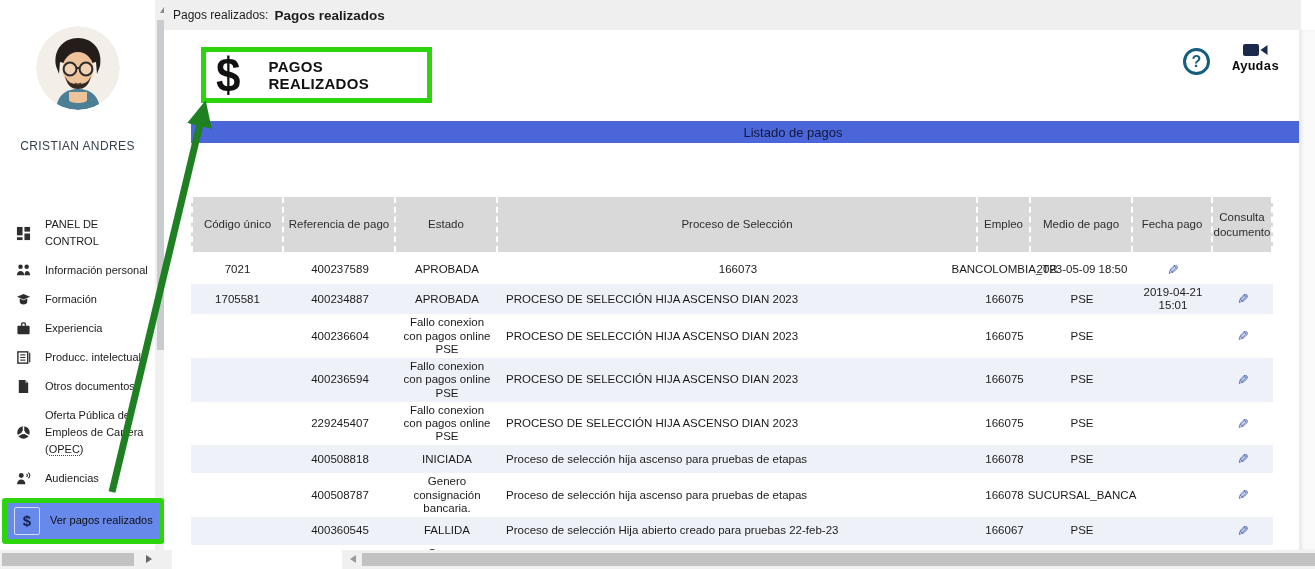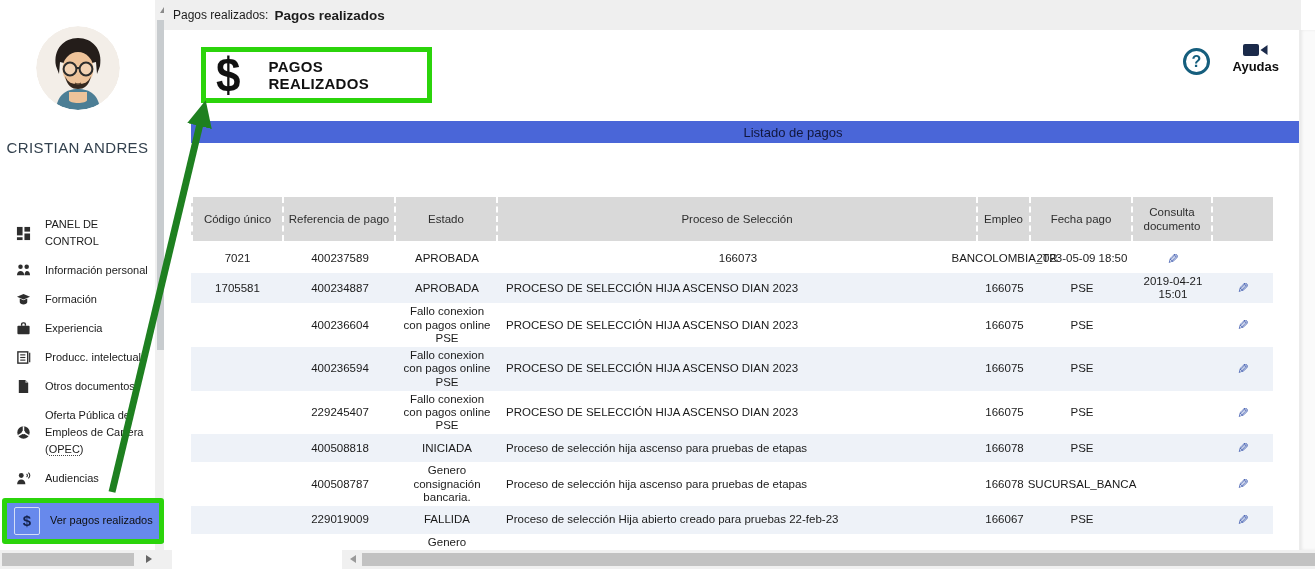--- a/index.html
+++ b/index.html
@@ -3,21 +3,21 @@
 <meta charset="utf-8">
 <style>
   * { margin:0; padding:0; box-sizing:border-box; }
   html,body { background:#fff; }
   body { font-family:"Liberation Sans","DejaVu Sans",sans-serif; }
   .app { position:relative; width:1315px; height:569px; background:#fff; overflow:hidden; }
 
   
   .sidebar { position:absolute; left:0; top:0; width:155px; height:550px; background:#fff; }
   .avatar-wrap { position:absolute; top:26px; left:50%; transform:translateX(-50%); width:84px; height:84px; border-radius:50%; overflow:hidden; }
-  .user-name { position:absolute; top:139px; left:0; width:100%; text-align:center; font-size:15px; letter-spacing:.4px; color:#33414e; }
+  .user-name { position:absolute; top:139px; left:0; width:100%; text-align:center; font-size:12px; letter-spacing:.4px; color:#33414e; }
   .nav { position:absolute; top:210px; left:0; width:100%; display:flex; flex-direction:column; }
   .nav-item { display:flex; align-items:center; gap:13px; padding:6px 0 6px 15px; min-height:21px; cursor:pointer; }
   .nav-icon { width:17px; display:flex; align-items:center; justify-content:center; flex:0 0 17px; }
   .nav-label { font-size:11px; color:#1a1a1a; line-height:1.55; }
   .dotted { border-bottom:1px dotted #444; }
   .nav-item.active { position:relative; z-index:6; margin:4px -9px 4px 2px; background:#6789ec; border:5px solid #2bd40b; border-radius:3px; padding:4px 0 4px 7px; gap:10px; }
   .nav-item.active .nav-label { color:#0e0e0e; }
   .dollar-box { width:26px; height:28px; flex:0 0 26px; border:1px solid #d4def7; border-radius:2px; color:#13214a; font-size:15px; font-weight:bold; display:flex; align-items:center; justify-content:center; }
 
   
@@ -39,27 +39,27 @@
   .breadcrumb { height:30px; background:#efefef; display:flex; align-items:center; gap:6px; padding-left:9px; font-size:12px; color:#1c1c1c; }
   .breadcrumb .bc-page { font-weight:bold; font-size:13.5px; }
   .content { position:relative; height:520px; background:#fff; overflow:hidden; }
 
   .annotation-box { position:absolute; left:37px; top:17px; width:231px; height:56px; border:5px solid #2bd40b; background:#fff; display:flex; align-items:center; padding-left:10px; }
   .big-dollar { font-size:44px; font-weight:bold; color:#111; line-height:1; transform:scaleY(1.08); }
   .page-title { font-size:15px; font-weight:bold; color:#111; letter-spacing:.3px; margin-left:28px; }
 
   .help-icon { position:absolute; right:91px; top:18px; width:27px; height:27px; border:3px solid #155e7d; border-radius:50%; color:#155e7d; font-weight:bold; font-size:16px; display:flex; align-items:center; justify-content:center; cursor:pointer; }
   .ayudas { position:absolute; right:22px; top:12px; display:flex; flex-direction:column; align-items:center; cursor:pointer; }
-  .ayudas-label { font-size:13px; font-weight:bold; color:#0e0e0e; margin-top:1px; }
+  .ayudas-label { font-size:13px; font-weight:bold; color:#0e0e0e; margin-top:1px;font-family:Liberation Mono, monospace; }
 
   .bluebar { position:absolute; left:27px; top:91px; width:1204px; height:22px; background:#4a66d8; color:#11173d; font-size:13px; display:flex; align-items:center; justify-content:center; }
 
   .table { position:absolute; left:27px; top:167px; width:1082px; }
   .grid8 { display:grid; grid-template-columns:93px 112px 102px 480px 53px 102px 80px 60px; }
-  .thead { background:#d9d9d9; height:44px; }
+  .thead { background:#d9d9d9; height:55px; }
   .th { display:flex; align-items:center; justify-content:center; text-align:center; font-size:11.5px; color:#2e2e2e; border-right:2px dashed #fff; padding:0 4px; line-height:1.25; }
   .th:first-child { border-left:2px dashed #fff; }
   .rows { margin-top:4px; }
   .row { min-height:28px; font-size:11.5px; color:#1b1b1b; }
   .row:nth-child(even) { background:#eef2f8; }
   .cell { display:flex; align-items:center; justify-content:center; text-align:center; padding:2px 4px; line-height:1.15; }
   .cell.proceso { justify-content:flex-start; text-align:left; padding-left:8px; }
   .cell.medio { padding:2px 0; white-space:nowrap; }
   .pencil { display:inline-block; transform:scaleX(-1); color:#3a57ad; font-size:14px; cursor:pointer; font-family:"DejaVu Sans",sans-serif; }
 
@@ -234,20 +234,21 @@
         <span>Listado de pagos</span>
       </div>
 
       <div class="table">
         <div class="thead grid8">
             <div class="th">Código único</div>
             <div class="th">Referencia de pago</div>
             <div class="th">Estado</div>
             <div class="th">Proceso de Selección</div>
             <div class="th">Empleo</div>
+            <div class="th">Medio de pago</div>
             <div class="th">Fecha pago</div>
             <div class="th">Consulta documento</div>
           </div>
         <div class="rows">
             <div class="row grid8">
               <div class="cell codigo">7021</div>
               <div class="cell referencia">400237589</div>
               <div class="cell estado">APROBADA</div>
               <div class="cell empleo">166073</div>
               <div class="cell medio">BANCOLOMBIA_TR</div>
@@ -323,21 +324,21 @@
               <div class="cell proceso">Proceso de selección hija ascenso para pruebas de etapas</div>
               <div class="cell empleo">166078</div>
               <div class="cell medio">SUCURSAL_BANCA</div>
               <div class="cell fecha"></div>
               <div class="cell consulta">
                 <span class="pencil">✎</span>
               </div>
             </div>
             <div class="row grid8">
               <div class="cell codigo"></div>
-              <div class="cell referencia">229019009</div>
+              <div class="cell referencia">400360545</div>
               <div class="cell estado">FALLIDA</div>
               <div class="cell proceso">Proceso de selección Hija abierto creado para pruebas 22-feb-23</div>
               <div class="cell empleo">166067</div>
               <div class="cell medio">PSE</div>
               <div class="cell fecha"></div>
               <div class="cell consulta">
                 <span class="pencil">✎</span>
               </div>
             </div>
             <div class="row grid8">

